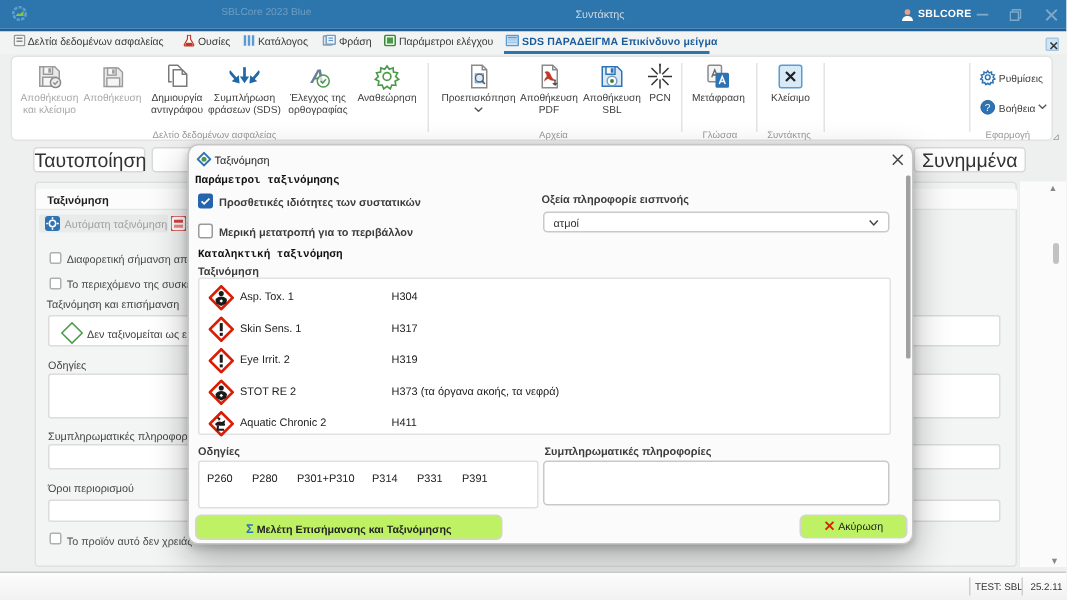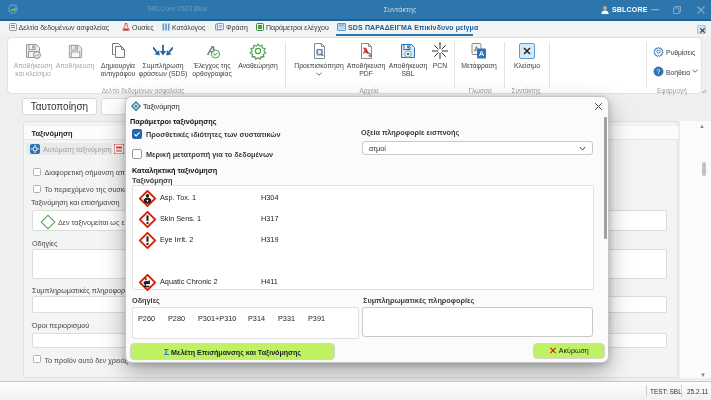--- a/index.html
+++ b/index.html
@@ -24,35 +24,35 @@
 #ribbon { position:absolute; left:7px; top:37px; width:695px; height:57px; background:#fff; border:1px solid #e2e3e3; border-radius:4px; }
 .rbtn { position:absolute; top:2px; text-align:center; font-size:6.8px; line-height:8px; color:#404040; }
 .rbtn .ric { height:22px; display:flex; align-items:center; justify-content:center; }
 .rdis { color:#a8a8a8; }
 .rsep { position:absolute; top:4px; height:46px; width:1px; background:#e4e4e4; }
 .rgl { position:absolute; top:48.5px; font-size:6.4px; color:#9a9a9a; text-align:center; }
 .smallbtn { position:absolute; left:645px; font-size:6.8px; color:#404040; white-space:nowrap; }
 
 
 #main { position:absolute; left:0; top:99px; width:711px; height:282px; background:#eef0f0; }
-.tabbtn { position:absolute; height:17px; background:#fff; border:1px solid #d9d9d9; border-radius:3px; font-size:10px; color:#333; text-align:center; line-height:15px; }
+.tabbtn { position:absolute; height:17px; background:#fff; border:1px solid #d9d9d9; border-radius:3px; font-size:13px; color:#333; text-align:center; line-height:15px; }
 #formpanel { position:absolute; left:22.5px; top:22px; width:655px; height:257px; background:#f3f4f4; border:1px solid #e0e0e0; border-radius:3px; }
 .fieldbox { position:absolute; background:#fff; border:1px solid #dcdcdc; border-radius:2px; }
 .lbl { position:absolute; font-size:6.8px; color:#454545; white-space:nowrap; }
 .cb { position:absolute; width:8px; height:8px; background:#fff; border:1px solid #b0b0b0; border-radius:1.5px; }
 
 
 #sbtrack { position:absolute; left:679px; top:22px; width:32px; height:257px; background:#fbfbfb; border-left:1px solid #ececec; }
 #sbthumb { position:absolute; left:702px; top:63px; width:4px; height:14px; background:#c2c2c2; border-radius:2px; }
 
 
 #dialog { position:absolute; left:125px; top:96px; width:484px; height:267px; background:#fbfbfb; border:1px solid #c6c6c6; border-radius:7px; box-shadow:0 10px 24px rgba(0,0,0,.30), 0 2px 6px rgba(0,0,0,.18); }
 #dialog .dtitle { position:absolute; left:17px; top:5px; font-size:7.2px; color:#222; }
 #dialog .dx { position:absolute; left:466px; top:3px; width:13px; height:13px; }
-.dbold { position:absolute; font-size:7.3px; font-weight:bold; color:#111; white-space:nowrap; }
+.dbold { position:absolute; font-size:7.3px; font-weight:bold; color:#111; white-space:nowrap;font-family:Liberation Mono, monospace; }
 .dlbl { position:absolute; font-size:7.3px; color:#3c3c3c; white-space:nowrap;font-weight:bold; }
 .dcb { position:absolute; left:6px; width:10px; height:10px; border-radius:2px; }
 .dropdown { position:absolute; left:236px; top:44px; width:231px; height:14px; background:#fff; border:1px solid #c9c9c9; border-radius:3px; font-size:7.3px; color:#333; line-height:13px; padding-left:6px; }
 #dlist { position:absolute; left:6px; top:88px; width:462px; height:105px; background:#fff; border:1px solid #e2e2e2; border-radius:2px; }
 .lrow { position:absolute; left:0; width:100%; height:21px; }
 .lrow .ghs { position:absolute; left:6px; top:2px; }
 .lrow .n1 { position:absolute; left:27px; top:5px; font-size:7.3px; color:#222; }
 .lrow .n2 { position:absolute; left:128px; top:5px; font-size:7.3px; color:#222; }
 #pbox { position:absolute; left:6px; top:210px; width:227px; height:32px; background:#fff; border:1px solid #e0e0e0; border-radius:2px; font-size:7.3px; color:#222; }
 #infobox { position:absolute; left:236px; top:210px; width:231px; height:30px; background:#fff; border:1px solid #c9c9c9; border-radius:3px; }
@@ -327,20 +327,21 @@
       </svg>
   </div>
   <div class="rgl" style="left:649px;width:40px;text-align:left">Εφαρμογή</div>
   <div class="rgl" style="left:692px;width:8px">⊿</div>
 </div>
 
 <div id="main">
 
   <div class="tabbtn" style="left:22px;top:-1px;width:75px">Ταυτοποίηση</div>
   <div class="tabbtn" style="left:101px;top:-1px;width:75px"></div>
+  <div class="tabbtn" style="left:609px;top:-1px;width:75px">Συνημμένα</div>
 
   <div id="formpanel">
 
     <div class="abs" style="left:0.5px;top:4px;width:654px;height:13.5px;background:#fcfcfc;border-bottom:1px solid #e6e6e6;border-radius:2px 2px 0 0">
       <div class="abs" style="left:7.5px;top:2.5px;font-size:7.4px;font-weight:bold;color:#1f1f1f">Ταξινόμηση</div>
     </div>
 
     <div class="abs" style="left:2.5px;top:20.5px;width:86px;height:12.5px;background:#e9eaea;border-radius:2px"></div>
     <svg class="abs" style="left:6.5px;top:21.5px" width="10" height="10" viewBox="0 0 10 10">
         <rect width="10" height="10" rx="2" fill="#2e74b5"></rect>
@@ -405,21 +406,21 @@
   <div class="dbold" style="left:4px;top:20px">Παράμετροι ταξινόμησης</div>
 
   <div class="dcb" style="top:32px;background:#2565ad">
     <svg width="10" height="10" viewBox="0 0 10 10" style="display:block">
         <path d="M2.4 5.3 L4.1 6.9 L7.6 3.4" fill="none" stroke="#fff" stroke-width="1.2"></path>
       </svg>
   </div>
   <div class="dlbl" style="left:20px;top:32.5px">Προσθετικές ιδιότητες των συστατικών</div>
 
   <div class="dcb" style="top:52px;background:#fff;border:1px solid #9a9a9a"></div>
-  <div class="dlbl" style="left:20px;top:52.5px">Μερική μετατροπή για το δεδομένων</div>
+  <div class="dlbl" style="left:20px;top:52.5px">Μερική μετατροπή για το περιβάλλον</div>
 
   <div class="dlbl" style="left:235px;top:31px">Οξεία πληροφορίε εισπνοής</div>
   <div class="dropdown">ατμοί
     <svg class="abs" style="right:6px;top:4px" width="7" height="5" viewBox="0 0 7 5">
         <path d="M0.8 1 L3.5 4 L6.2 1" fill="none" stroke="#444" stroke-width="1"></path>
       </svg>
   </div>
 
   <div class="dbold" style="left:6px;top:69px">Καταληκτική ταξινόμηση</div>
   <div class="dlbl" style="left:6px;top:79px">Ταξινόμηση</div>
@@ -445,20 +446,30 @@
         <div class="n2">H317</div>
     </div>
     <div class="lrow" style="top:44px">
       <svg class="ghs" width="17" height="17" viewBox="0 0 17 17">
           <rect x="3.1" y="3.1" width="10.8" height="10.8" fill="#fff" stroke="#d81e05" stroke-width="1.8" transform="rotate(45 8.5 8.5)"></rect>
           <rect x="7.5" y="4.4" width="2" height="5.4" fill="#1a1a1a"></rect>
           <rect x="7.5" y="10.9" width="2" height="2" fill="#1a1a1a"></rect>
         </svg>
       <div class="n1">Eye Irrit. 2</div>
         <div class="n2">H319</div>
+    </div>
+    <div class="lrow" style="top:65px">
+      <svg class="ghs" width="17" height="17" viewBox="0 0 17 17">
+          <rect x="3.1" y="3.1" width="10.8" height="10.8" fill="#fff" stroke="#d81e05" stroke-width="1.8" transform="rotate(45 8.5 8.5)"></rect>
+          <circle cx="8.5" cy="5.7" r="1.7" fill="#1a1a1a"></circle>
+          <path d="M4.6 9.8 Q6.2 7.6 8.5 7.6 Q10.8 7.6 12.4 9.8 L11.7 12.4 L8.5 14 L5.3 12.4 Z" fill="#1a1a1a"></path>
+          <path d="M8.5 9.5 L9.7 10.7 L8.5 11.9 L7.3 10.7 Z" fill="#fff"></path>
+        </svg>
+      <div class="n1">STOT RE 2</div>
+        <div class="n2">H373 (τα όργανα ακοής, τα νεφρά)</div>
     </div>
     <div class="lrow" style="top:86px">
       <svg class="ghs" width="17" height="17" viewBox="0 0 17 17">
           <rect x="3.1" y="3.1" width="10.8" height="10.8" fill="#fff" stroke="#d81e05" stroke-width="1.8" transform="rotate(45 8.5 8.5)"></rect>
           <path d="M4.6 8.3 Q6.3 6.5 8.9 7.3 L11.2 6 L10.7 8.1 Q11.6 9.1 10.7 9.9 L5.3 9.9 Q4 9.1 4.6 8.3 Z" fill="#1a1a1a"></path>
           <path d="M6.3 9.9 L6.1 12.5 L10.4 12.5" stroke="#1a1a1a" stroke-width="1.4" fill="none"></path>
           <path d="M6.9 4.3 L6.9 6.4 M5.9 5 L7.9 5 M6.2 4.1 L7.7 5.7" stroke="#1a1a1a" stroke-width="0.7"></path>
         </svg>
       <div class="n1">Aquatic Chronic 2</div>
         <div class="n2">H411</div>

